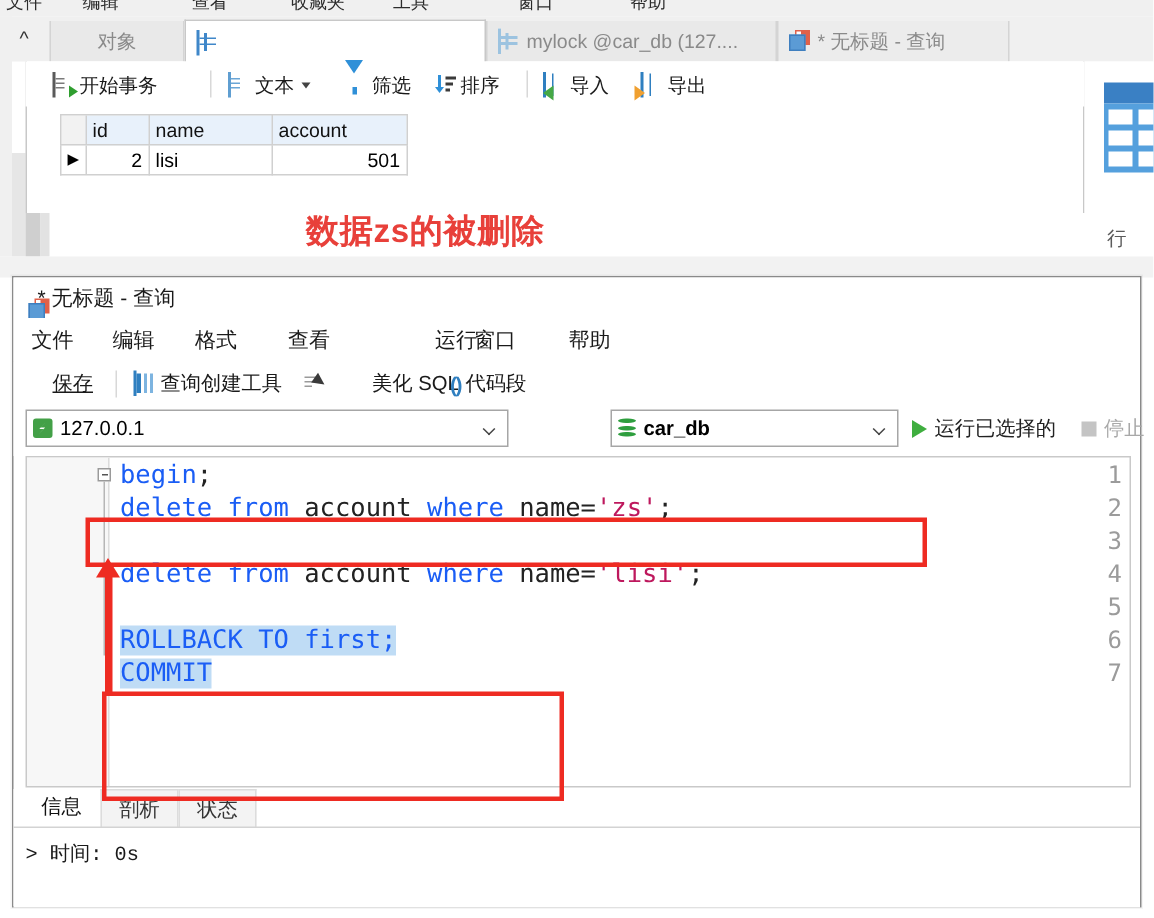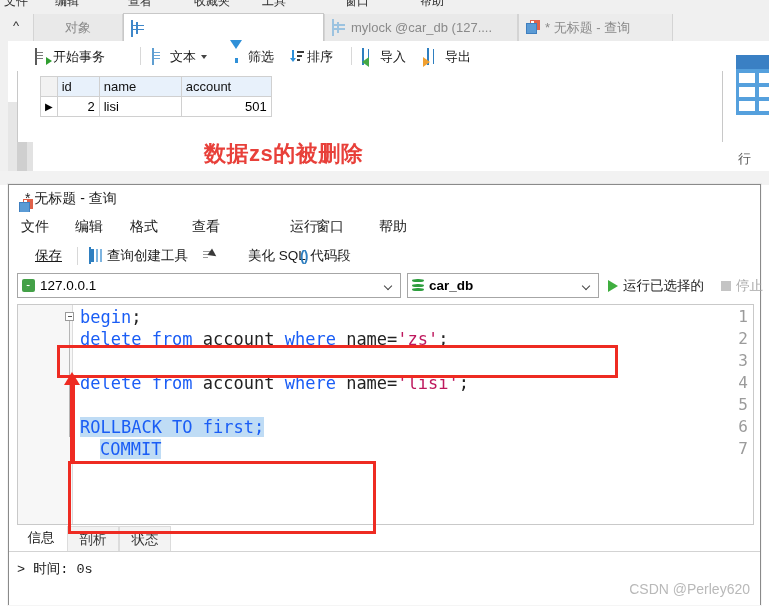--- a/index.html
+++ b/index.html
@@ -356,21 +356,21 @@
       </span>
       <span class="lbl">美化 SQL</span>
     </div>
     <div class="tbtn" style="left:291px;">
       <span class="ic-paren">()</span>
       <span class="lbl">代码段</span>
     </div>
   </div>
 
   <div class="connbar">
-    <div class="combo" style="left:8px;width:384px;text-align:center;">
+    <div class="combo" style="left:8px;width:322px;text-align:center;">
       <span class="ic-conn"></span>
       <span class="cv">127.0.0.1</span>
       <span class="chev"></span>
     </div>
     <div class="combo" style="left:398px;width:192px;font-weight:bold;">
       <span class="ic-db">
         <i style="top:0;"></i>
           <i style="top:4.5px;"></i>
           <i style="top:9px;"></i>
       </span>
@@ -402,38 +402,37 @@
 
     <span class="foldbox" style="top:7px;"></span>
     <span class="foldline" style="top:16px;height:115px;"></span>
     <span class="foldtick" style="left:51px;top:131px;"></span>
 
     <div class="codeline" style="top:1px;"><span class="kw">begin</span><span class="pl">;</span></div>
     <div class="codeline" style="top:23px;"><span class="kw">delete from </span><span class="pl">account </span><span class="kw">where </span><span class="pl">name=</span><span class="str">'zs'</span><span class="pl">;</span></div>
     <div class="codeline" style="top:67px;"><span class="kw">delete from </span><span class="pl">account </span><span class="kw">where </span><span class="pl">name=</span><span class="str">'lisi'</span><span class="pl">;</span></div>
     <div class="codeline" style="top:89px;"></div>
     <div class="codeline" style="top:111px;"><span class="kw sel">ROLLBACK TO first;</span></div>
-    <div class="codeline" style="top:133px;margin-left:20px;"><span class="kw sel">COMMIT</span></div>
+    <div class="codeline" style="top:133px;"><span class="kw sel">COMMIT</span></div>
   </div>
 
   <div class="btabs">
     <div class="btab active" style="left:6px;width:52px;">
       <span>信息</span>
     </div>
     <div class="btab idle" style="left:58px;width:52px;">
       <span>剖析</span>
     </div>
     <div class="btab idle" style="left:110px;width:52px;">
       <span>状态</span>
     </div>
   </div>
   <div class="btabline"></div>
 
   <div class="msgarea">
     <div class="msgline">&gt; 时间: 0s</div>
-    <div class="watermark">CSDN @Perley620</div>
   </div>
 </div>
 
 <div class="redbox" style="left:57px;top:345px;width:561px;height:33px;"></div>
 <div class="redbox" style="left:68px;top:461px;width:308px;height:73px;"></div>
 <div class="arrow-stem" style="left:70px;top:383px;width:5px;height:80px;"></div>
 <div class="arrow-head" style="left:64px;top:372px;"></div>
 
 </body></html>

